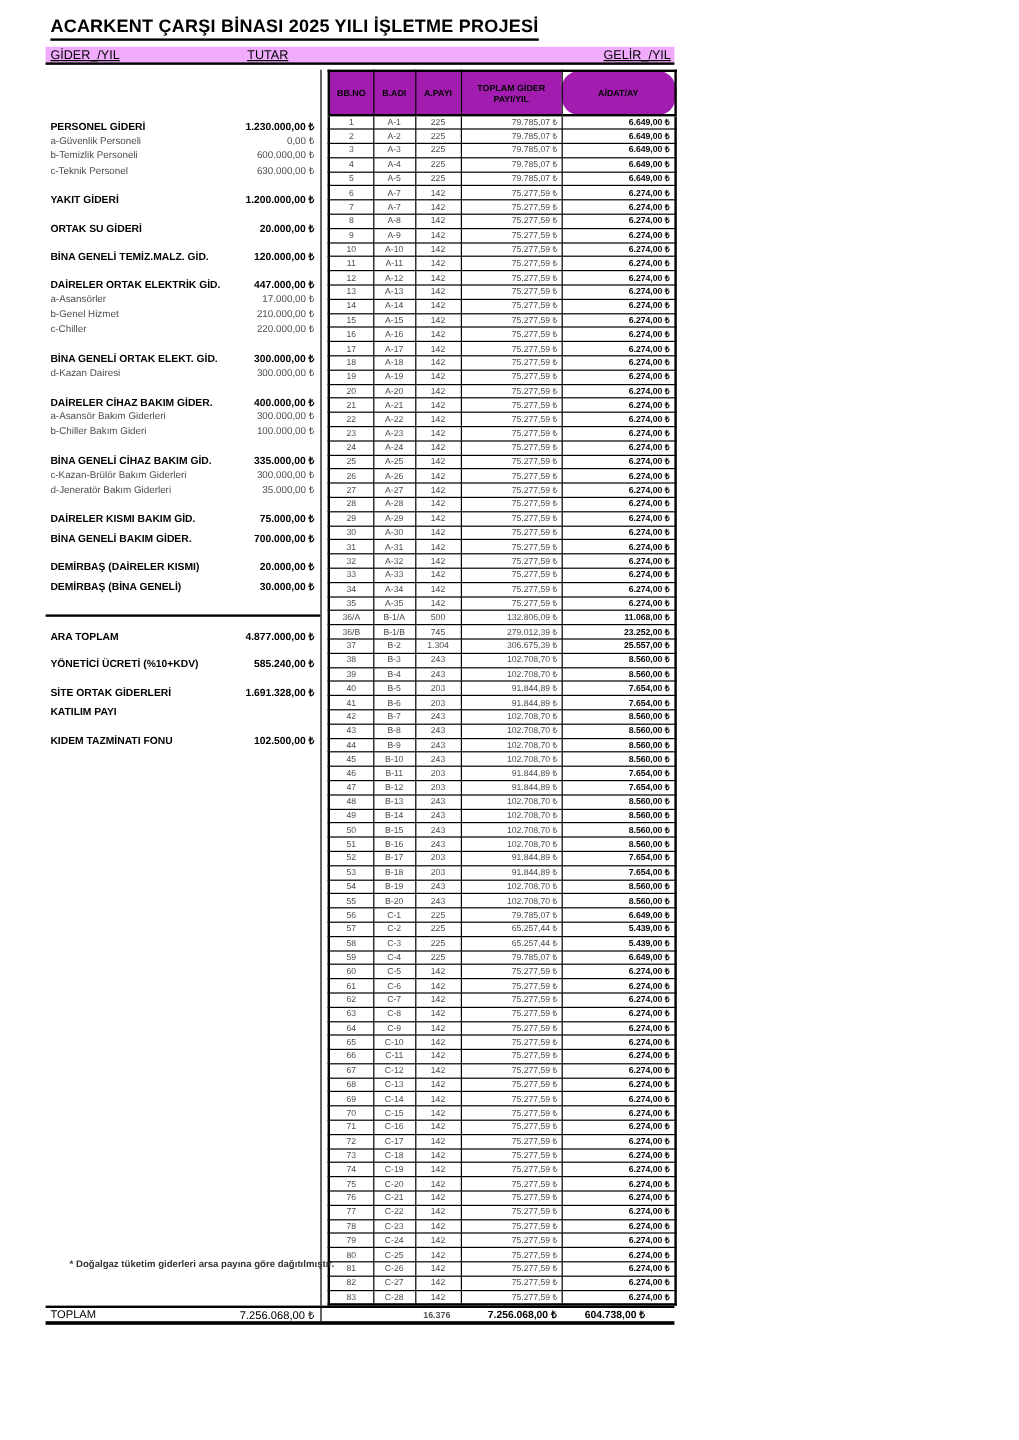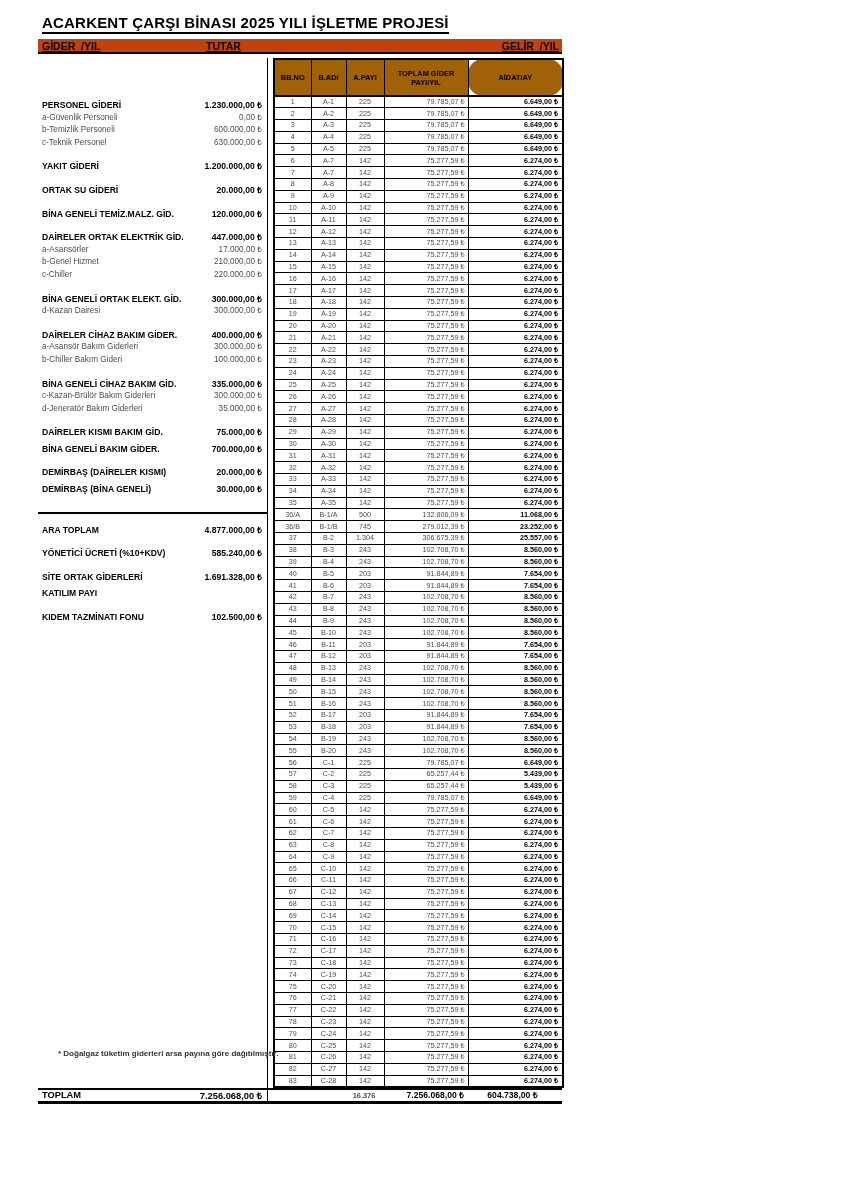--- a/index.html
+++ b/index.html
@@ -7,58 +7,58 @@
   .page {
     position:relative; width:710px; height:1200px; background:#ffffff;
     font-family:"Liberation Sans", sans-serif; color:#000; overflow:hidden;
   }
   .content { position:absolute; left:38px; top:14px; width:524px; }
   .title {
     display:inline-block; margin-left:4px; font-size:15px; font-weight:bold;
     letter-spacing:0.2px; border-bottom:2px solid #000; padding-bottom:1px; white-space:nowrap;
   }
   .bar {
-    position:relative; margin-top:5px; height:15px; background:#c2410c;
-    border-bottom:2px solid #000; font-size:10.5px; font-weight:bold;
+    position:relative; margin-top:5px; height:15px; background:#f0abfc;
+    border-bottom:2px solid #000; font-size:10.5px; font-weight:normal;
   }
   .bar span { position:absolute; top:1px; text-decoration:underline; }
   .bar .bar-left { left:4px; }
   .bar .bar-mid { left:168px; }
   .bar .bar-right { right:3px; }
 
   .main { display:flex; align-items:stretch; margin-top:4px; }
   .left-pane { position:relative; width:230px; border-right:1px solid #000; padding-top:37px; }
   .exp-block { margin-bottom:11px; }
   .exp-row { display:flex; justify-content:space-between; line-height:12.6px; padding:0 5px 0 4px; }
   .exp-row.main { font-size:8.6px; font-weight:bold; color:#000;justify-content:space-between; }
   .exp-row.sub { font-size:8.2px; font-weight:normal; color:#4d4d4d; }
   .rule { height:0; border-top:2px solid #000; margin:16px 0 10px 0; }
   .footnote { position:absolute; left:20px; bottom:30px; font-size:8px; color:#333; white-space:nowrap;font-weight:bold; }
 
   .table-wrap { margin-left:5px; width:289px; }
   table { border-collapse:collapse; table-layout:fixed; width:289px; }
   table, th, td { border:1px solid #000; }
   table { border:2px solid #000; }
   thead th {
-    background:#a16207; font-size:7.4px; font-weight:bold; text-align:center;
+    background:#a21caf; font-size:7.4px; font-weight:bold; text-align:center;
     height:37px; vertical-align:middle; border-bottom:2px solid #000; line-height:9px;
   }
   .col-bbno { width:37px; } .col-badi { width:35px; } .col-apayi { width:38px; }
   .col-gider { width:84px; } .col-aidat { width:95px;border-radius:15px; }
   tbody tr { height:11.8px; }
   tbody td { font-size:7.2px; line-height:10px; padding:0; overflow:hidden; white-space:nowrap; color:#4d4d4d; }
   td.c0, td.c1, td.c2 { text-align:center; }
   td.c3 { text-align:right; padding-right:3px; }
   td.c4 { text-align:right; padding-right:4px; font-weight:bold; color:#000; }
 
   .band { display:flex; margin-top:0; height:16px; border-top:2px solid #000; border-bottom:3px solid #000; align-items:center; }
   .band-left {
     width:230px; height:100%; border-right:1px solid #000; display:flex;
     justify-content:space-between; align-items:center; padding:0 5px 0 4px;
-    font-size:9.3px; font-weight:bold;
+    font-size:9.3px; font-weight:normal;
   }
   .band-right { margin-left:5px; width:289px; display:grid; grid-template-columns:37px 35px 38px 84px 95px; align-items:center; }
   .band-right .f-apayi { text-align:center; font-size:7.4px; color:#4d4d4d;font-weight:bold; }
   .band-right .f-gider { text-align:right; padding-right:3px; font-size:8.6px; font-weight:bold; }
   .band-right .f-aidat { text-align:center; padding-right:4px; font-size:8.6px; font-weight:bold; }
 </style>
 </head>
 <body>
 
 <div class="page">

